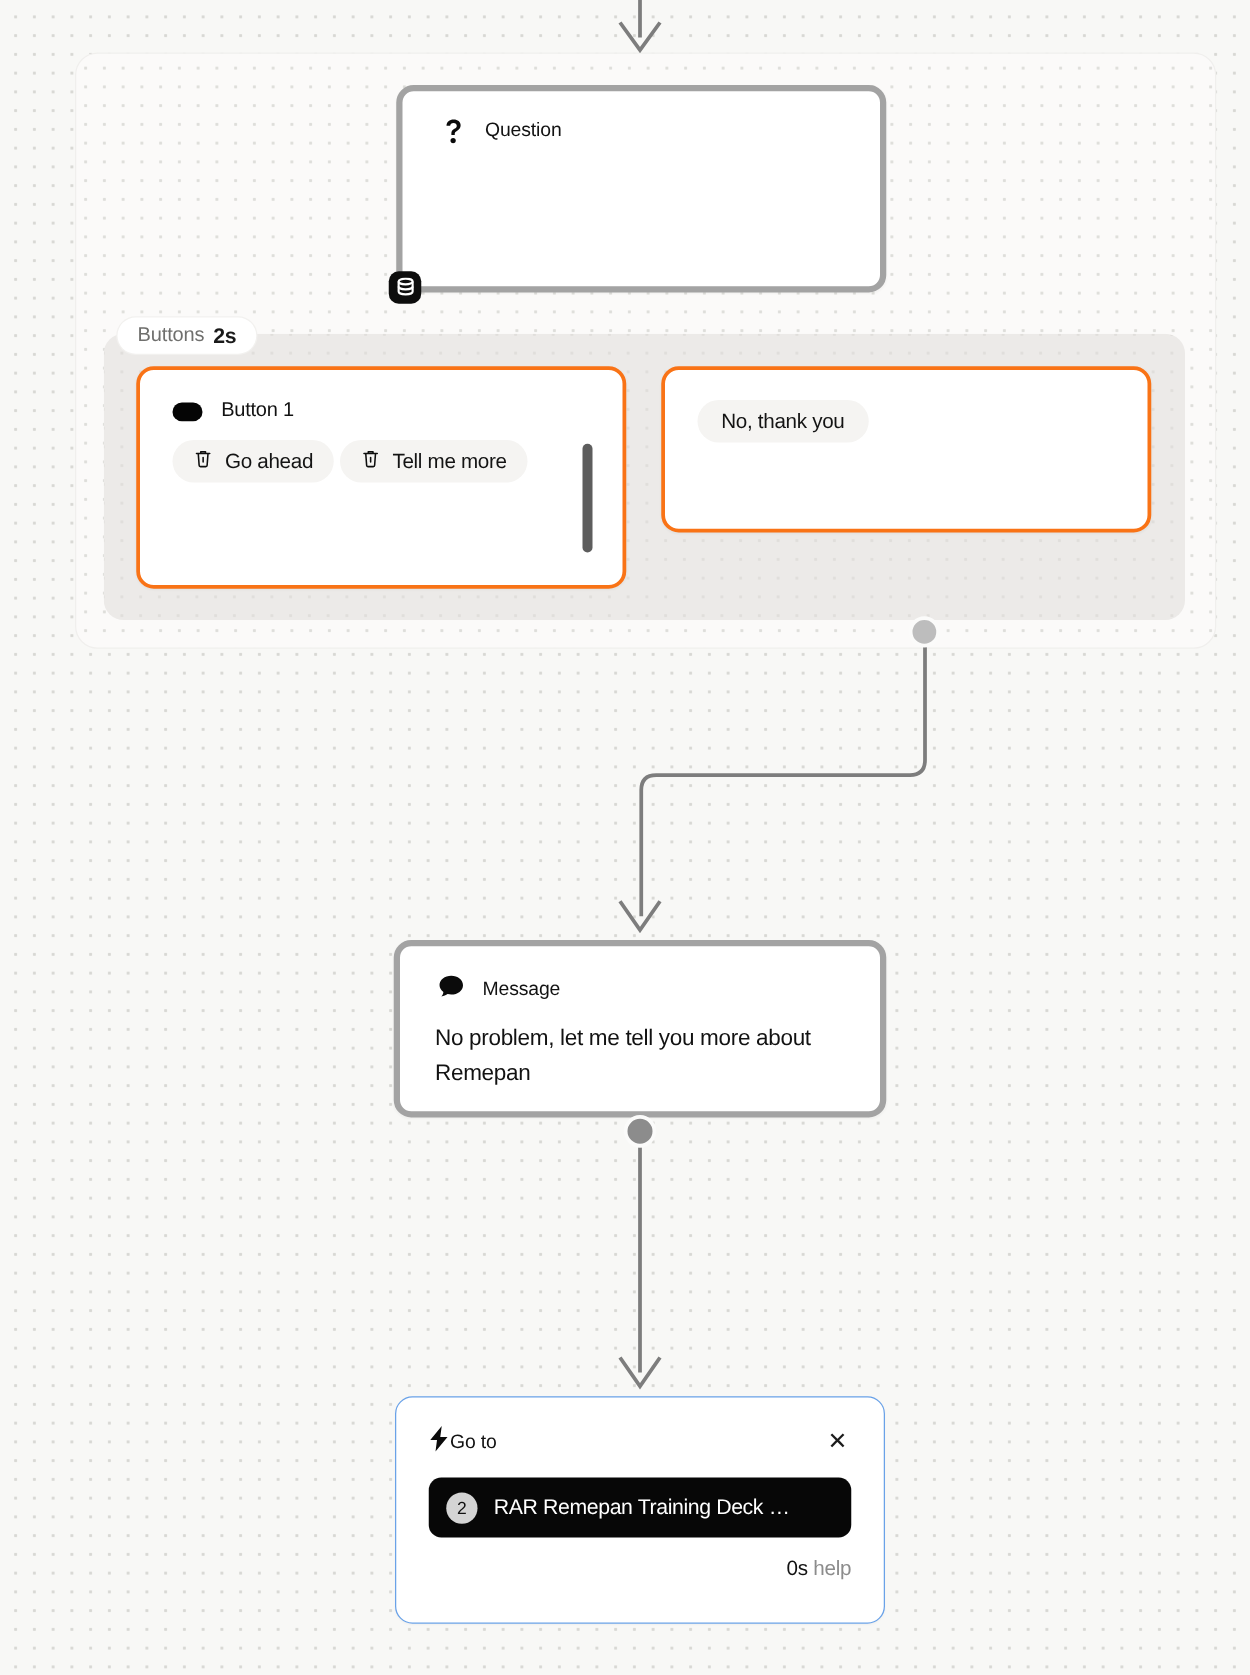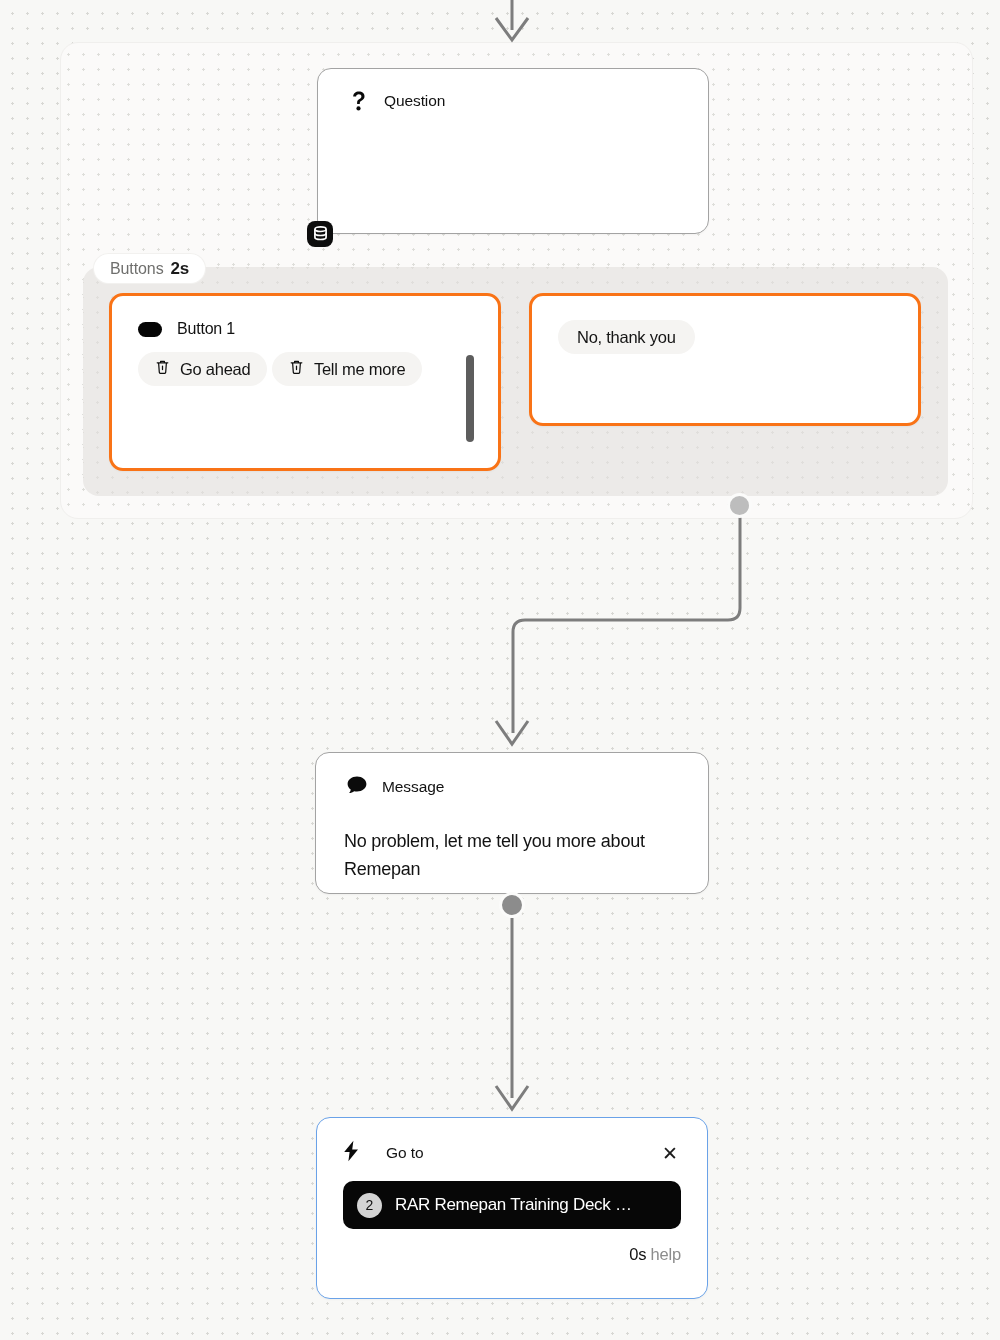--- a/index.html
+++ b/index.html
@@ -56,21 +56,21 @@
     box-shadow: 0 0 0 1px #f2f1ef;
     z-index: 6;
   }
   .group-pill .g-label { font-size: 16px; color: #6f6f6d; letter-spacing: -0.1px; }
   .group-pill .g-time  { font-size: 17px; color: #1a1a1a; font-weight: 700; letter-spacing: -0.2px; }
 
   
   .node {
     position: absolute;
     background: #ffffff;
-    border: 1px solid #a3a3a3;
+    border: 5px solid #a3a3a3;
     border-radius: 14px;
     box-shadow: 0 1px 2px rgba(0,0,0,0.035);
   }
   .node-head {
     display: flex; align-items: center; gap: 14px;
     padding: 0 2px;
   }
   .node-title {
     font-size: 15.5px;
     color: #121212;
@@ -132,30 +132,30 @@
   .scrollbar-thumb {
     position: absolute;
     right: 24px; top: 59px;
     width: 8px; height: 87px;
     background: #5d5d5d;
     border-radius: 5px;
   }
 
   
   #message-node { left: 315px; top: 752px; width: 394px; height: 142px; padding: 22px 28px; }
-  #message-node .node-head { margin-bottom: 28px; }
+  #message-node .node-head { margin-bottom: 12px; }
 
   
   #goto-node {
     left: 316px; top: 1117px; width: 392px; height: 182px;
     border: 1px solid #6aa2e8;
     padding: 22px 26px;
   }
   .goto-head { display: flex; align-items: center; justify-content: space-between; margin-bottom: 15px; }
-  .goto-head-left { display: flex; align-items: center; gap: 26px; }
+  .goto-head-left { display: flex; align-items: center; gap: 0; }
   .close-btn {
     width: 22px; height: 22px;
     display: flex; align-items: center; justify-content: center;
     font-size: 19px; color: #1b1b1b; line-height: 1;
     cursor: pointer;
   }
   .target-pill {
     display: flex; align-items: center; gap: 13px;
     height: 48px;
     background: #070707;

